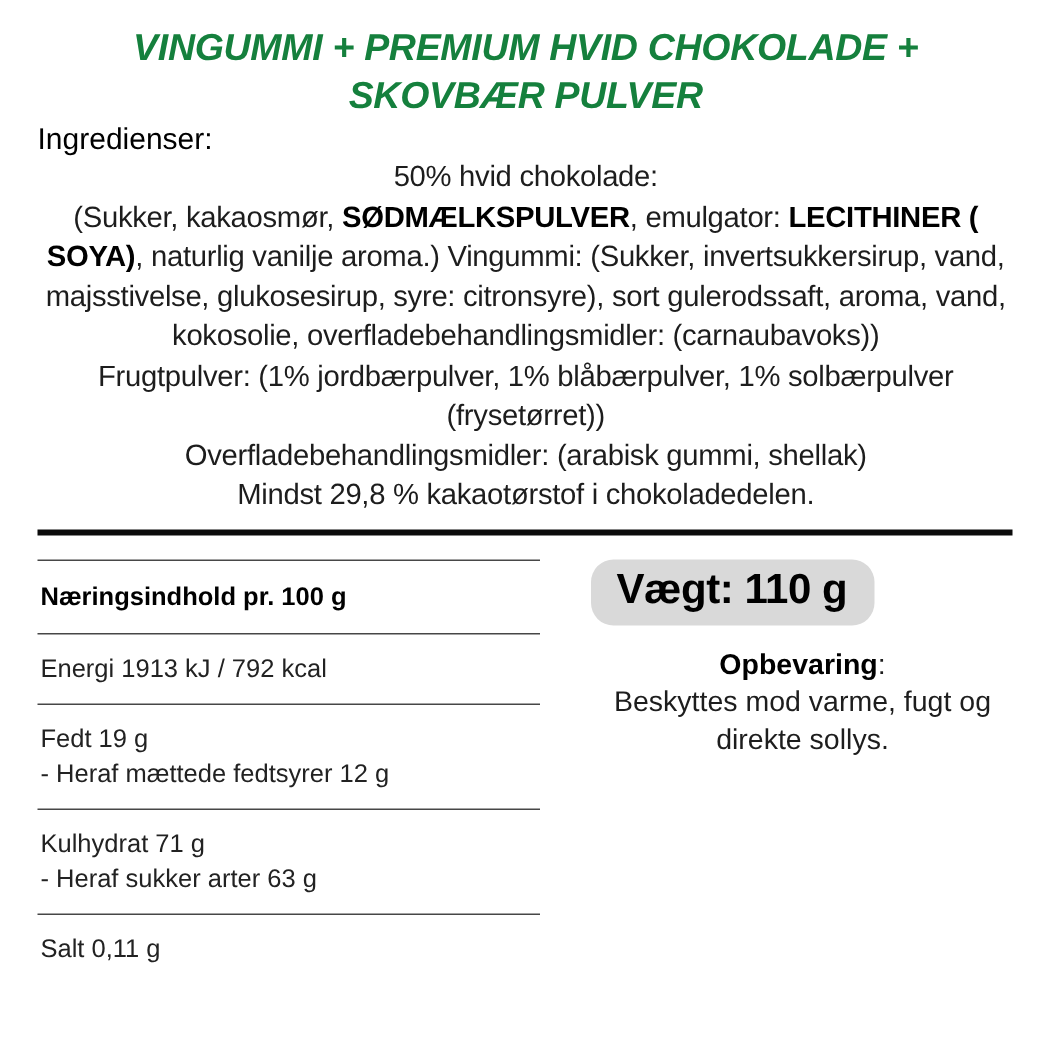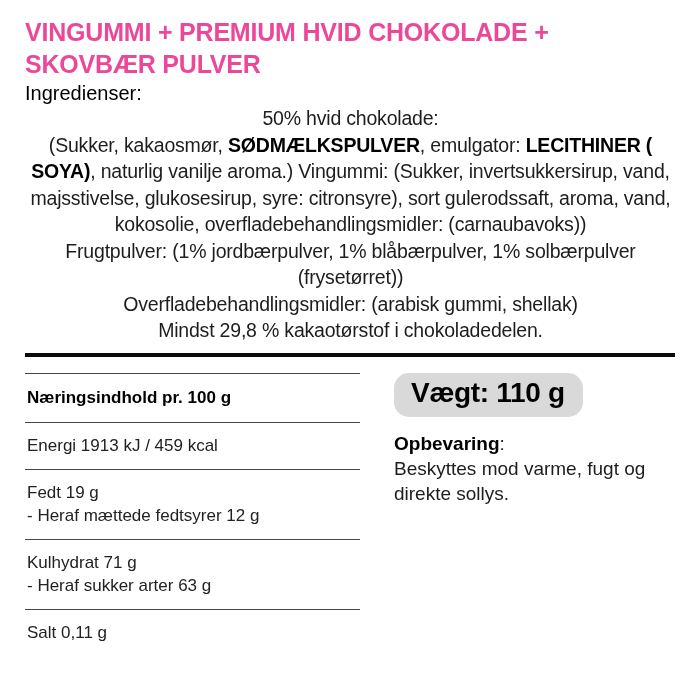--- a/index.html
+++ b/index.html
@@ -5,22 +5,22 @@
   html,body{margin:0;padding:0;}
   body{
     width:700px;height:700px;overflow:hidden;background:#ffffff;
     font-family:"Liberation Sans","DejaVu Sans",sans-serif;
     color:#1d1d1d;-webkit-font-smoothing:antialiased;
   }
   .wrap{padding:14px 24px 0 25px;}
 
   
   .title{
-    margin:2px 0 2px;color:#ec4899;
-    font-size:25px;line-height:32px;font-weight:700;letter-spacing:-0.2px;
+    margin:2px 0 2px;text-align:center;color:#15803d;
+    font-size:25px;line-height:32px;font-weight:700;letter-spacing:-0.2px;font-style:italic;
   }
   .title span{display:block;}
 
   
   .ing-head{margin:0;font-size:20px;line-height:23px;font-weight:400;color:#000;}
   .ing p{margin:0;font-size:19.5px;line-height:26.5px;color:#1d1d1d;letter-spacing:-0.2px;text-align:center;}
   .ing b{color:#000;}
 
   
   .thick{border:0;border-top:4px solid #0b0b0b;margin:9px 1px 0 0;}
@@ -35,21 +35,21 @@
   .nrow.nheader{font-weight:700;color:#000;padding:12px 0 13px 2px;}
 
   
   .rightcol{margin-left:34px;flex:1;}
   .badge{
     display:inline-block;background:#d9d9d9;border-radius:15px;
     padding:4px 18px 8px 17px;font-size:28px;font-weight:700;color:#000;
     letter-spacing:-0.3px;
   }
   .storage{margin-top:14px;width:282px;font-size:19px;line-height:25px;color:#1d1d1d;}
-  .storage p{margin:0;}
+  .storage p{margin:0;text-align:center;}
   .storage .h{font-weight:700;color:#000;}
   .storage .note{margin-top:25px;}
 </style>
 </head>
 <body>
 
 <main class="wrap">
 
   <h1 class="title">
     <span>VINGUMMI + PREMIUM HVID CHOKOLADE +</span>
@@ -68,21 +68,21 @@
   </section>
 
   <hr class="thick">
 
   <div class="cols">
 
     <section class="nutri">
       <div class="nrow nheader">Næringsindhold pr. 100 g</div>
       <div id="nutrition-rows">
           <div class="nrow">
-            <div>Energi 1913 kJ / 459 kcal</div>
+            <div>Energi 1913 kJ / 792 kcal</div>
           </div>
           <div class="nrow">
             <div>Fedt 19 g</div>
             <div>- Heraf mættede fedtsyrer 12 g</div>
           </div>
           <div class="nrow">
             <div>Kulhydrat 71 g</div>
             <div>- Heraf sukker arter 63 g</div>
           </div>
           <div class="nrow">

